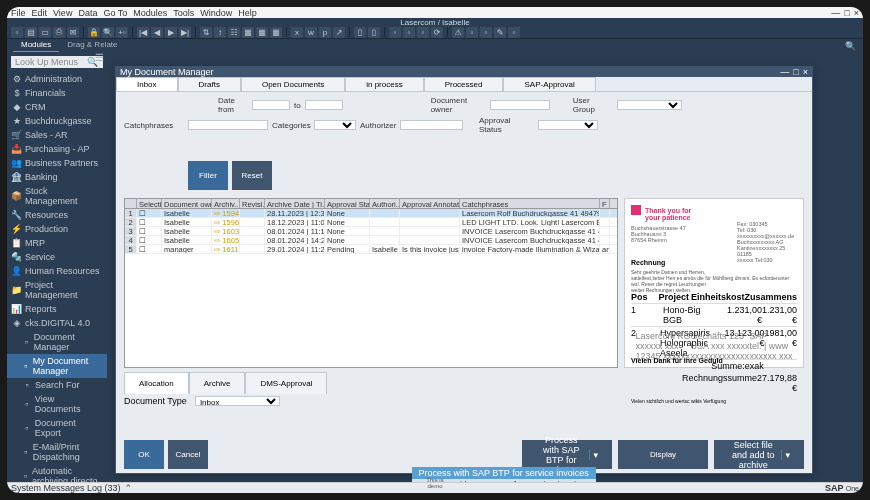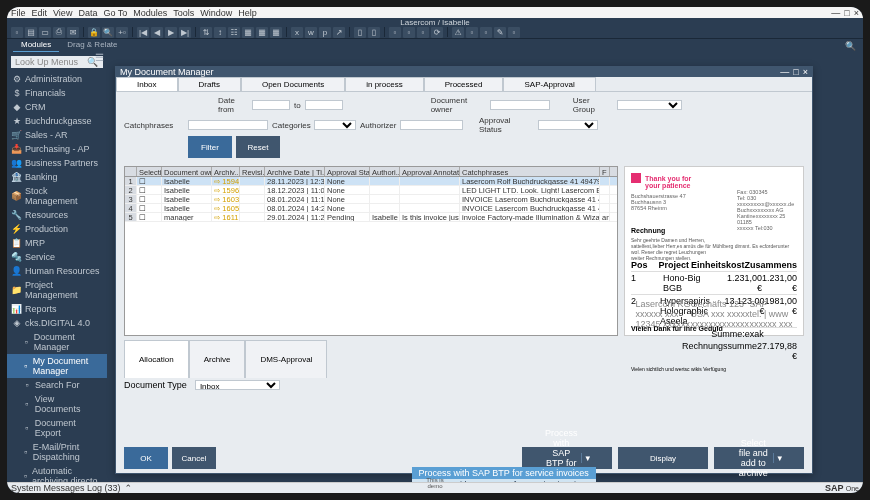--- a/index.html
+++ b/index.html
@@ -27,21 +27,21 @@
 .modal { position:absolute; top:14px; left:8px; right:50px; bottom:8px; background:#e8ecf0; border:1px solid #40566e; box-shadow:0 2px 8px rgba(0,0,0,0.3); }
 .modal-title { background:#40566e; color:#fff; height:10px; display:flex; align-items:center; padding:0 4px; font-size:8px; }
 .modal-title .controls { margin-left:auto; display:flex; gap:4px; }
 .modal-tabs { background:#e8ecf0; display:flex; border-bottom:1px solid #c0c8d0; }
 .modal-tabs .mt { padding:2px 20px; border:1px solid #c0c8d0; border-bottom:none; background:#f0f2f5; font-size:8px; cursor:pointer; }
 .modal-tabs .mt.active { background:#fff; }
 .filters { padding:4px 8px; }
 .filter-row { display:flex; align-items:center; gap:4px; margin-bottom:2px; }
 .filter-row label { font-size:8px; color:#333; }
 .filter-row input, .filter-row select { height:10px; background:#fff; border:1px solid #c0c8d0; font-size:8px; padding:0 2px; }
-.btn { height:22px; padding:0 22px; color:#fff; border:none; font-size:8px; display:inline-flex; align-items:center; justify-content:center; cursor:pointer; }
+.btn { height:29px; padding:0 14px; color:#fff; border:none; font-size:8px; display:inline-flex; align-items:center; justify-content:center; cursor:pointer;margin-top:25px; }
 .btn.blue { background:#3a6a9a; }
 .btn.dark { background:#40566e; }
 .grid-wrap { display:flex; margin:2px 8px; height:170px; }
 .grid { flex:1; background:#fff; border:1px solid #999; overflow:auto; }
 .grid-head { display:flex; background:#d8dce2; border-bottom:1px solid #999; height:10px; position:sticky; top:0; }
 .grid-head .gh { border-right:1px solid #aaa; padding:1px 2px; font-size:7.5px; color:#333; overflow:hidden; white-space:nowrap; }
 .grid-row { display:flex; height:9px; border-bottom:1px solid #eee; }
 .grid-row.sel { background:#cde2f5; }
 .grid-row .gc { border-right:1px solid #eee; padding:0 2px; font-size:7.5px; color:#333; overflow:hidden; white-space:nowrap; }
 .preview { width:180px; margin-left:6px; background:#fff; border:1px solid #ccc; padding:6px; font-size:6px; position:relative; }
@@ -50,21 +50,21 @@
 .prev-addr-l { position:absolute; top:26px; left:6px; font-size:5.5px; color:#666; line-height:6px; }
 .prev-addr-r { position:absolute; top:22px; right:6px; font-size:5.5px; color:#666; line-height:6px; text-align:left; width:60px; }
 .prev-rechnung { position:absolute; top:60px; left:6px; font-size:7px; font-weight:bold; }
 .prev-text { position:absolute; top:70px; left:6px; right:6px; font-size:5px; color:#555; line-height:6px; }
 .prev-table { position:absolute; top:92px; left:6px; right:6px; }
 .prev-table-row { display:flex; font-size:5.5px; border-bottom:1px solid #ddd; padding:1px 0; }
 .prev-table-row.head { font-weight:bold; }
 .prev-thanks { position:absolute; top:158px; left:6px; font-size:7px; font-weight:bold; }
 .prev-footer { position:absolute; bottom:6px; left:6px; right:6px; display:flex; justify-content:center; font-size:4.5px; color:#888; }
 .sub-tabs { margin:4px 8px 2px; display:flex; }
-.sub-tabs .mt { padding:14px 14px; border:1px solid #c0c8d0; border-bottom:none; background:#f0f2f5; font-size:8px; }
+.sub-tabs .mt { padding:6px 14px; border:1px solid #c0c8d0; border-bottom:none; background:#f0f2f5; font-size:8px; }
 .sub-tabs .mt.active { background:#fff; }
 .doctype { margin:2px 8px; display:flex; align-items:center; gap:8px; }
 .doctype select { width:85px; height:10px; background:#fff; border:1px solid #c0c8d0; font-size:8px; }
 .bottom-btns { position:absolute; bottom:4px; left:8px; right:8px; display:flex; align-items:center; }
 .bottom-btns .right-btns { margin-left:auto; display:flex; gap:6px; }
 .dropdown-menu { position:absolute; bottom:-18px; right:216px; background:#5a9fd4; font-size:8px; }
 .dropdown-menu .dm-item { padding:1px 6px; background:#d0e4f2; color:#2b3d52; cursor:pointer; }
 .statusbar { position:absolute; bottom:0; left:0; right:0; height:11px; background:#e8ecf0; display:flex; align-items:center; padding:0 4px; color:#333; border-top:1px solid #ccc; }
 .statusbar .sap { margin-left:auto; font-weight:bold; font-size:8px; }
 .footer-txt { position:absolute; bottom:4px; left:50%; transform:translateX(-50%); font-size:6px; color:#555; text-align:center; line-height:6px; }

